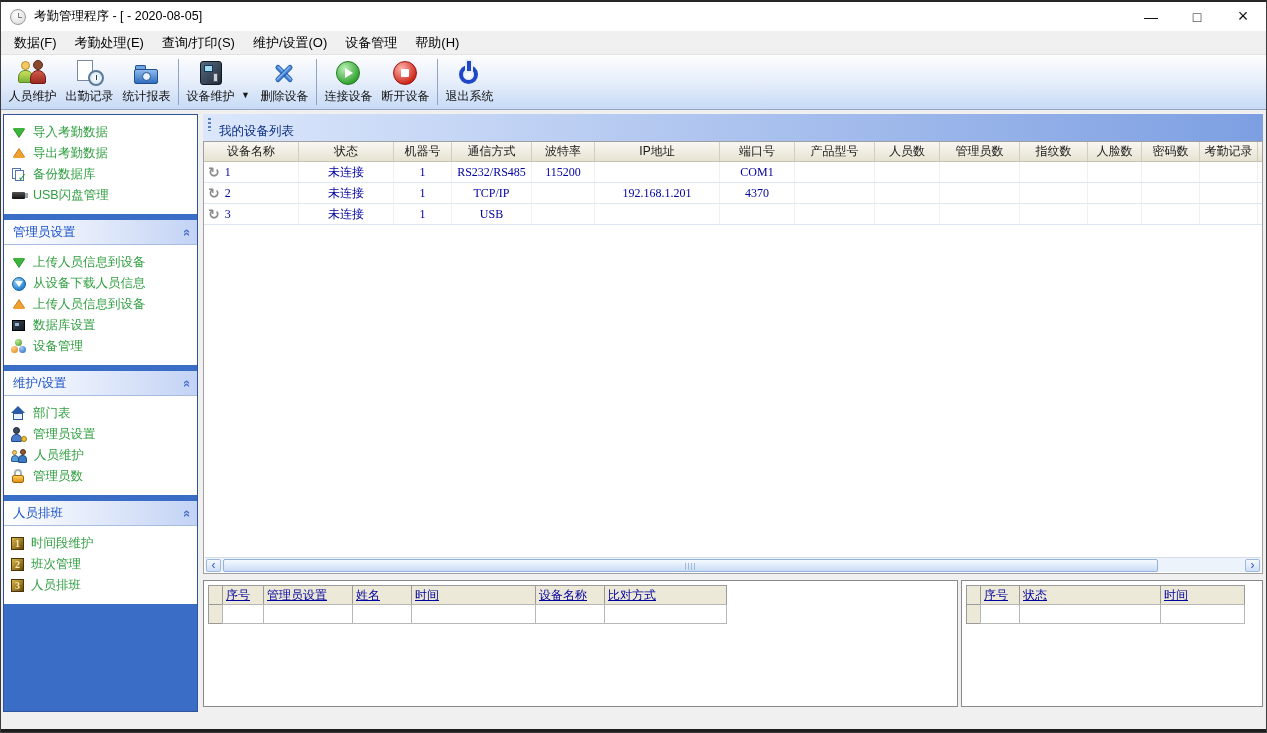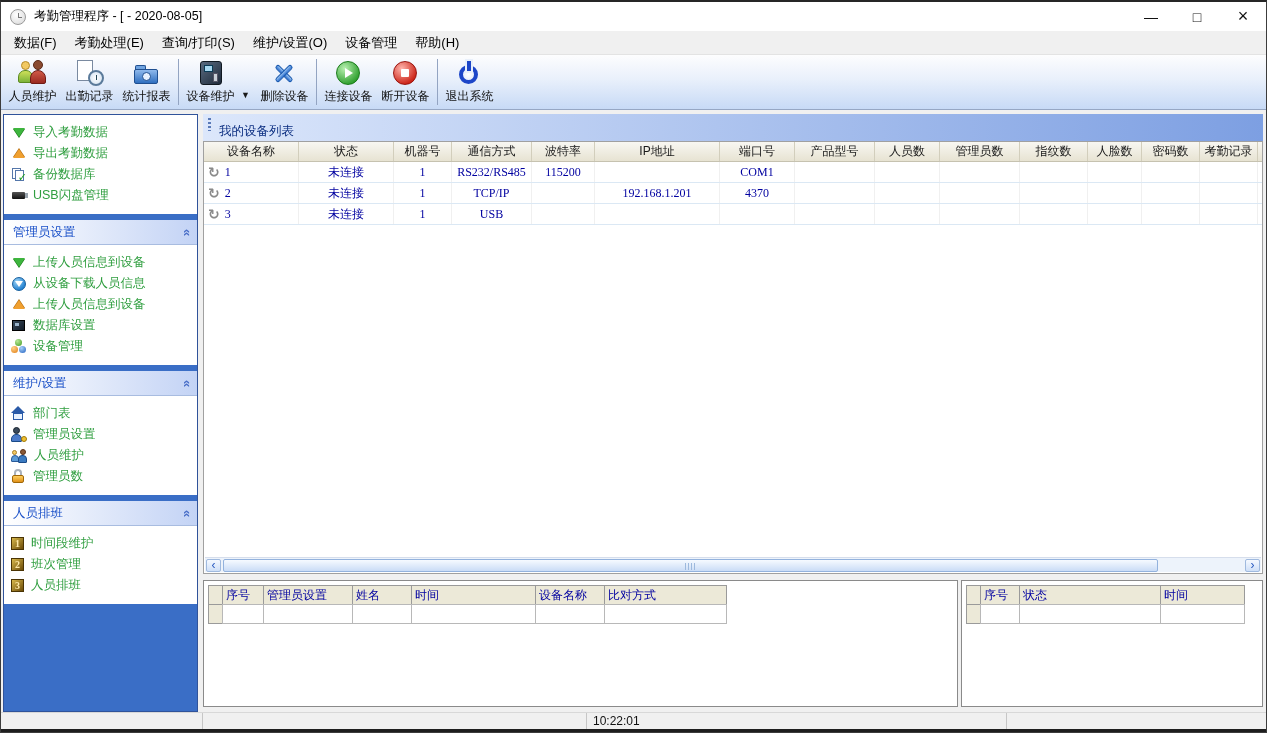--- a/index.html
+++ b/index.html
@@ -147,21 +147,21 @@
   .hs-thumb i { position:absolute; left:50%; top:3px; width:12px; height:7px; margin-left:-6px;
                 background:repeating-linear-gradient(90deg,#9db9dd 0 1px, rgba(0,0,0,0) 1px 3px); }
 
   
   .panel { position:absolute; top:578px; height:127px; background:#fff; border:1px solid #8a8a8a; overflow:hidden; }
   .panel.bl { left:202px; width:755px; }
   .panel.br { left:960px; width:302px; }
   .grid { margin:5px 0 0 5px; }
   .g-row { display:flex; }
   .g-cell { flex:none; height:20px; border:1px solid #9a9a9a; margin-left:-1px; margin-top:-1px;
-            display:flex; align-items:center; padding-left:3px; font-size:12px; white-space:nowrap; overflow:hidden; }
+            display:flex; align-items:center; padding-left:3px; font-size:12px; white-space:nowrap; overflow:hidden;text-decoration:underline; }
   .g-cell.hd { background:#ece9d8; color:#0000a0; font-family:"Liberation Serif","DejaVu Serif",serif; }
   .g-cell.sel { background:#ece9d8; }
   .g-cell.body { background:#fff; border-color:#b8b8b8; }
 
   
   .statusbar { position:absolute; left:0; top:710px; width:1265px; height:17px; background:#f0f0f0;
                border-top:1px solid #d8d8d8; display:flex; font-size:12px; color:#111; }
   .st-cell { border-right:1px solid #c6c6c6; height:100%; display:flex; align-items:center; padding-left:6px; }
   .st-a { width:202px; } .st-b { width:384px; } .st-c { width:420px; }
   .bottom-strip { position:absolute; left:0; top:727px; width:1265px; height:6px; background:#1e1e1e; }
@@ -529,19 +529,14 @@
         </div>
         <div class="g-row">
           <div class="g-cell sel" style="width: 15px;"></div>
           <div class="g-cell body" style="width: 40px;"></div>
           <div class="g-cell body" style="width: 142px;"></div>
           <div class="g-cell body" style="width: 85px;"></div>
         </div>
       </div>
   </div>
 
-  <div class="statusbar">
-    <div class="st-cell st-a"></div>
-    <div class="st-cell st-b"></div>
-    <div class="st-cell st-c">10:22:01</div>
-  </div>
   <div class="bottom-strip"></div>
 </div>
 
 </body></html>

